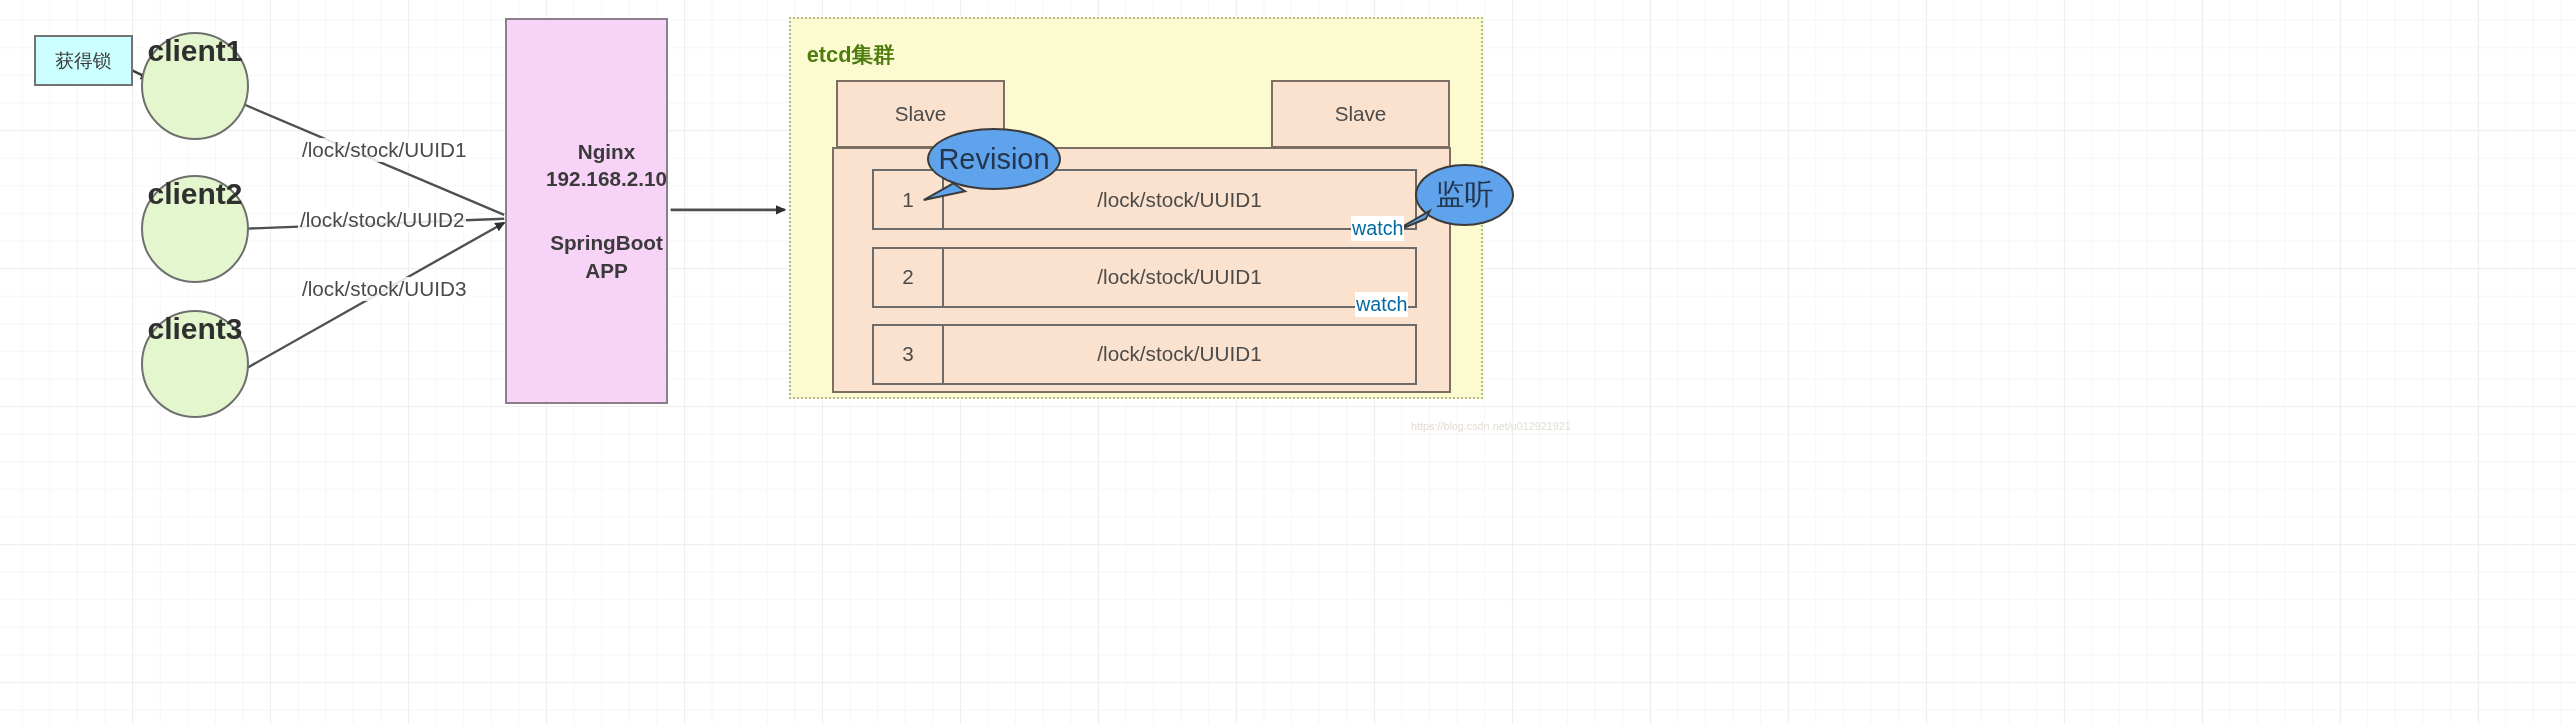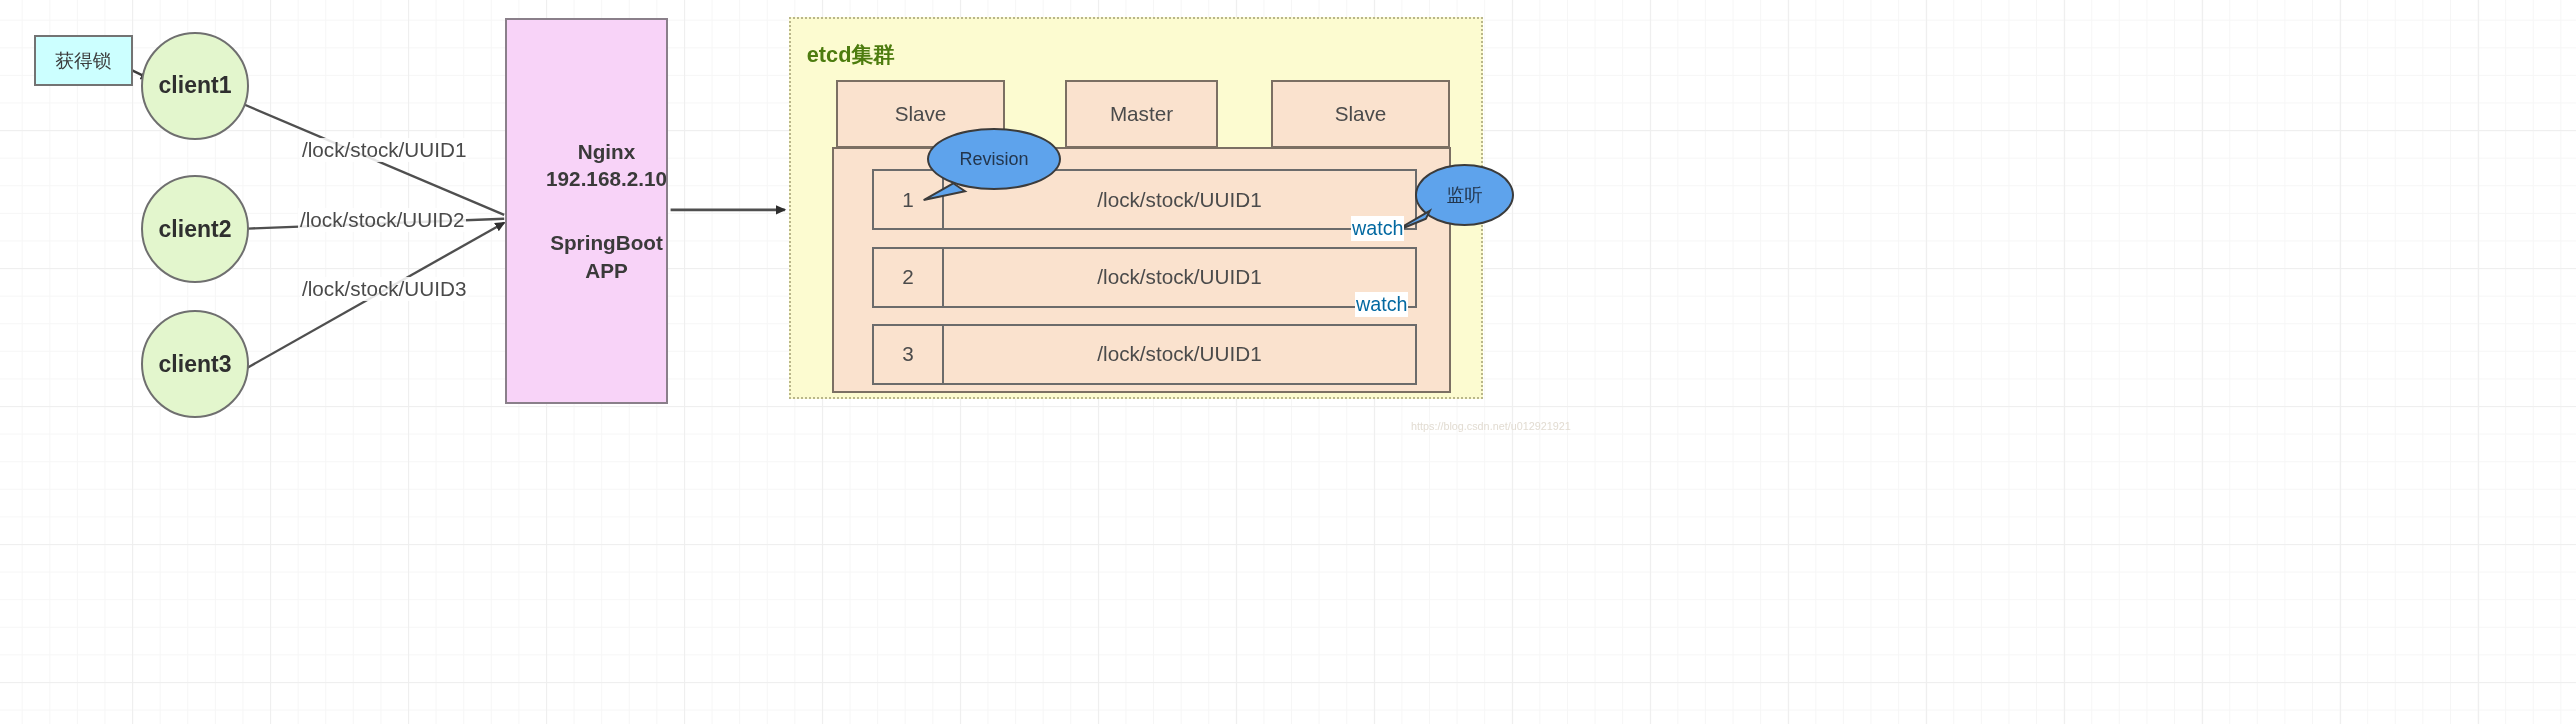--- a/index.html
+++ b/index.html
@@ -26,22 +26,22 @@
   .lockbox{
     position:absolute;left:13.8px;top:35px;width:99px;height:51px;
     background:#ccffff;border:2px solid #737373;
     display:flex;align-items:center;justify-content:center;
     font-size:18.7px;color:#3b3b3b;box-sizing:border-box;margin-left:20px;
   }
   
   .client{
     position:absolute;width:108px;height:108px;border-radius:50%;
     background:#e3f6cd;border:2px solid #6f6f6f;
-    display:flex;align-items:center;justify-content:center;
-    font-size:23px;font-weight:bold;color:#2f2f2f;box-sizing:border-box;
+    display:flex;align-items:flex-start;justify-content:center;
+    font-size:30px;font-weight:bold;color:#2f2f2f;box-sizing:border-box;
   }
   #client1{left:141px;top:31.5px;}
   #client2{left:141px;top:175px;}
   #client3{left:141px;top:310px;}
 
   
   .edgelbl{
     position:absolute;font-size:20.7px;color:#4a4a4a;white-space:nowrap;
     background:rgba(255,255,255,0.86);padding:0 2px;
   }
@@ -98,21 +98,21 @@
   .rev-key{
     flex:1;display:flex;align-items:center;justify-content:center;
     font-size:20.7px;color:#4b4b4b;
   }
 
   
   .bubble{
     position:absolute;border-radius:50%;
     background:#5ea3ec;border:2px solid #3b3b3b;box-sizing:border-box;
     display:flex;align-items:center;justify-content:center;
-    font-size:18px;color:#23364d;
+    font-size:29px;color:#23364d;
   }
   #revision-bubble{left:927px;top:128px;width:134px;height:62px;}
   #listen-bubble{left:1415px;top:164px;width:99px;height:62px;align-items:center;}
 
   
   .watchlbl{
     position:absolute;font-size:19.7px;color:#0369a1;
     background:#ffffff;padding:1px 1px;white-space:nowrap;
   }
   #watch1{left:1351px;top:216px;}
@@ -191,23 +191,20 @@
     <span class="gap"></span>
     <span>SpringBoot</span>
     <span>APP</span>
   </div>
 
   <div class="etcd">
     <div class="etcd-title">etcd集群</div>
 
     <div class="node" id="node-slave1">
       <span>Slave</span>
-    </div>
-    <div class="node" id="node-master">
-      <span>Master</span>
     </div>
     <div class="node" id="node-slave2">
       <span>Slave</span>
     </div>
 
     <div class="revpanel">
       <div class="revrow" id="row1">
         <div class="rev-idx">1</div>
         <div class="rev-key">/lock/stock/UUID1</div>
       </div>

